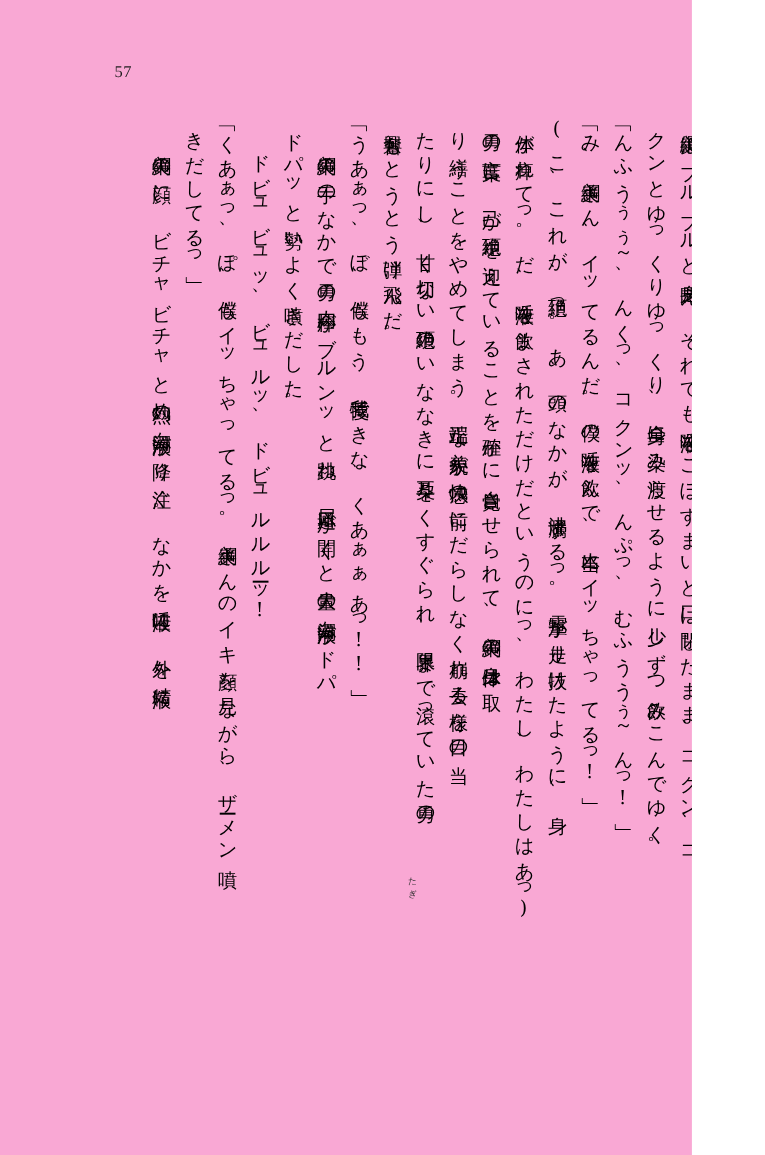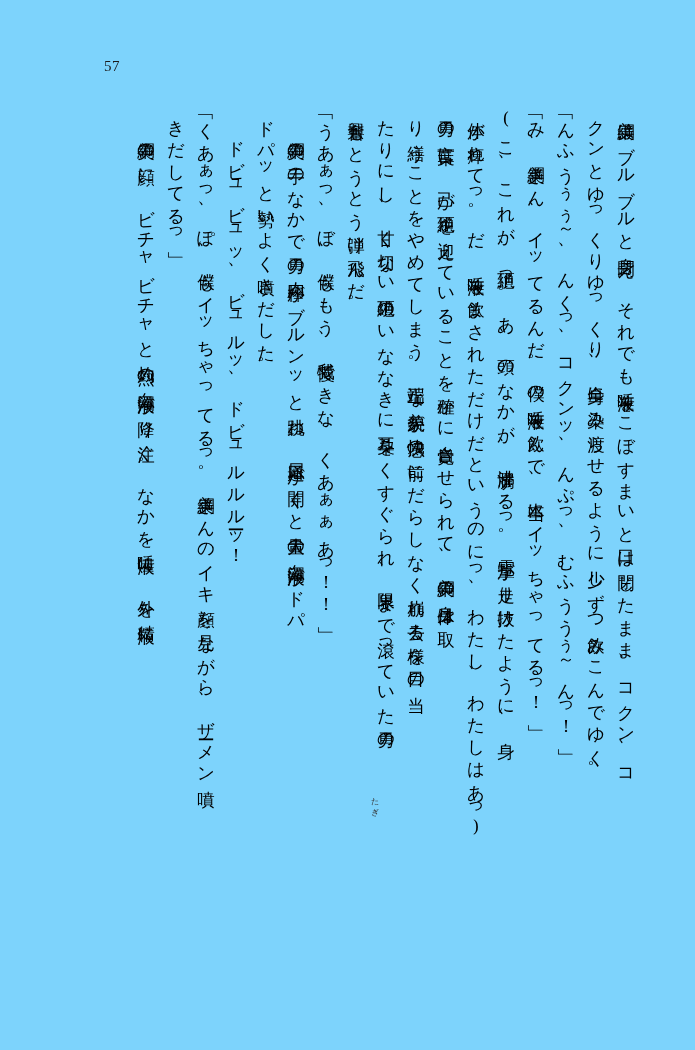--- a/index.html
+++ b/index.html
@@ -6,23 +6,23 @@
     margin: 0;
     padding: 0;
     background: #ffffff;
   }
   body {
     font-family: "Liberation Serif", "DejaVu Serif", serif;
     color: #000000;
   }
   .page {
     position: relative;
-    width: 695px;
+    width: 629px;
     height: 1050px;
-    background: #7dd3fc;
+    background: #f9a8d4;
     overflow: hidden;
   }
   .page-number {
     position: absolute;
     top: 58px;
     left: 104px;
     font-size: 15px;
     color: #1a1a1a;
     letter-spacing: 0.5px;
   }

